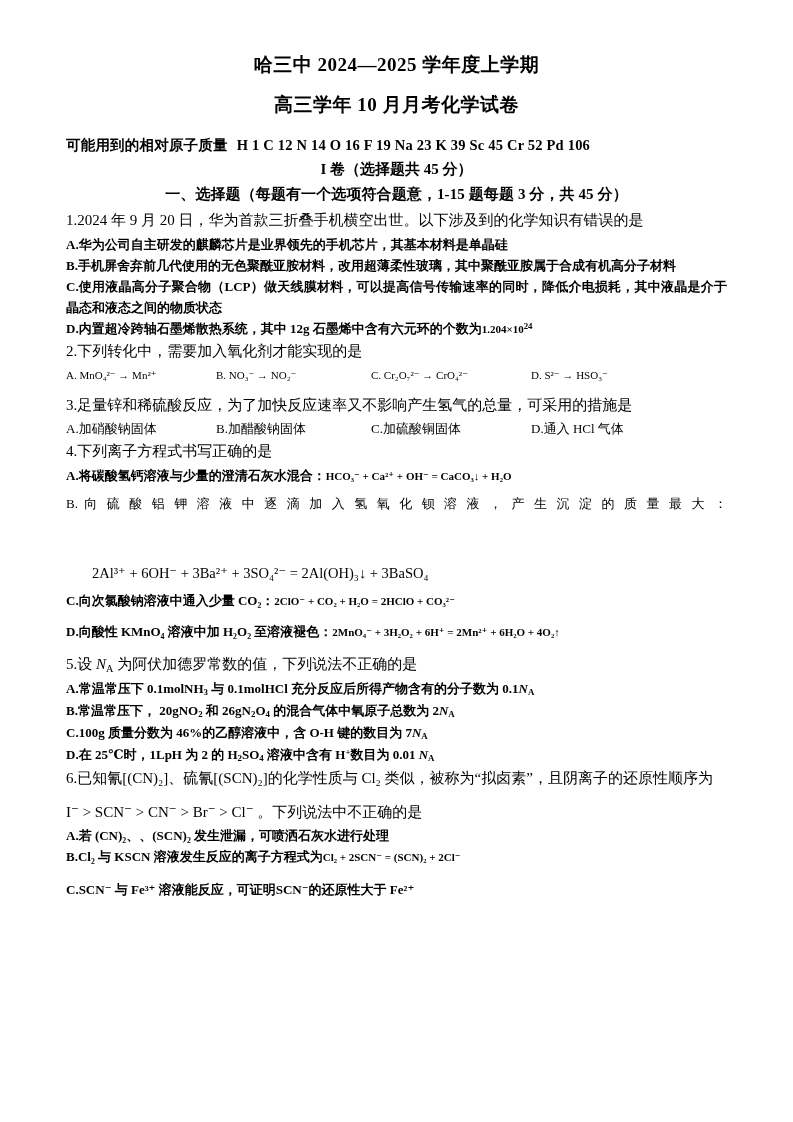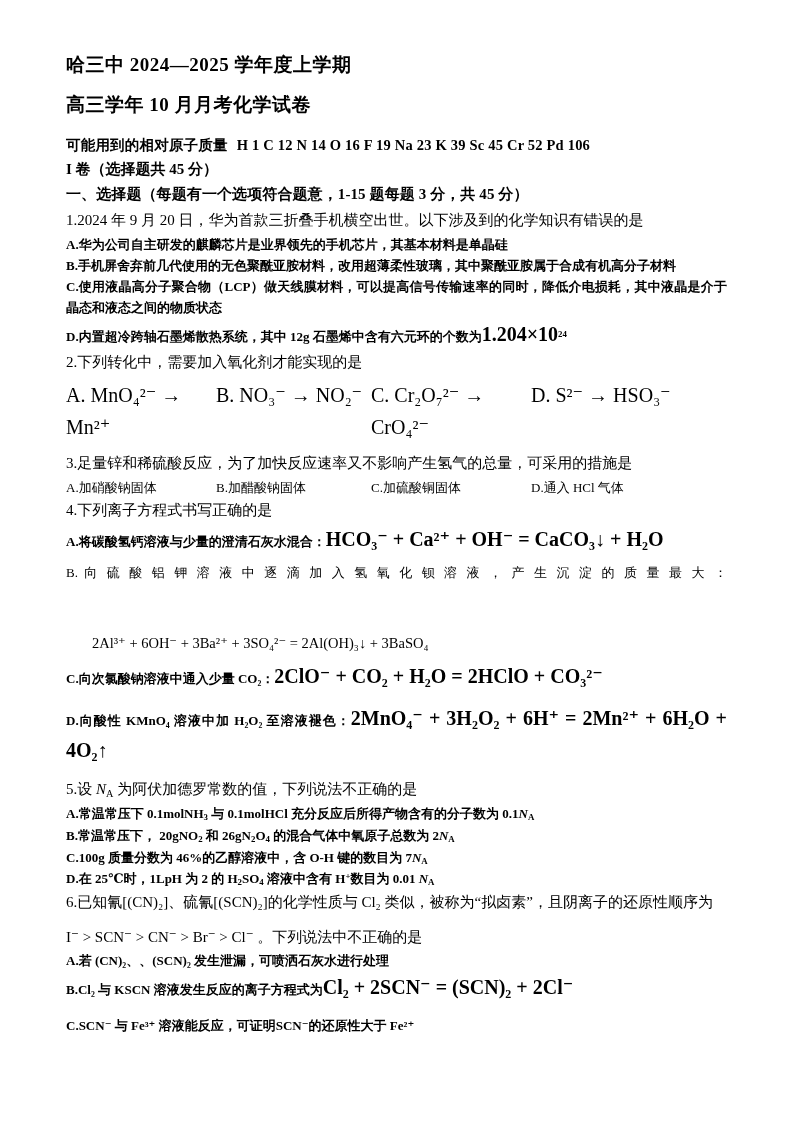--- a/index.html
+++ b/index.html
@@ -15,21 +15,21 @@
     position: relative;
     overflow: hidden;
   }
   .page {
     width: 793px;
     height: 1122px;
     padding: 52px 66px 0 66px;
     box-sizing: border-box;
   }
   .title-line {
-    text-align: left;
+    text-align: center;
     font-weight: bold;
     font-size: 19px;
     letter-spacing: 0.5px;
     margin: 0 0 14px 0;
     font-family: "Liberation Serif", "DejaVu Serif", serif;
   }
   .title-line.second {
     margin-bottom: 16px;
   }
   .atomic-mass {
@@ -37,29 +37,31 @@
     font-weight: bold;
     line-height: 1.55;
     margin: 0 0 4px 0;
     letter-spacing: 0.2px;
   }
   .atomic-mass .sp {
     display: inline-block;
     width: 9px;
   }
   .section-center {
+    text-align: center;
     font-weight: bold;
     font-size: 15px;
     margin: 2px 0 6px 0;
   }
   .section-head {
     font-weight: bold;
     font-size: 15px;
     margin: 0 0 4px 0;
     letter-spacing: 0.1px;
+    text-align: center;
   }
   .q {
     font-size: 15px;
     line-height: 1.62;
     margin: 0 0 1px 0;
     text-align: justify;
   }
   .q.sp-top { margin-top: 8px; }
   .opt {
     font-size: 13px;
@@ -72,21 +74,21 @@
     font-size: 13px;
     line-height: 1.62;
     display: flex;
     margin: 0;
   }
   .opt-row .c1 { width: 150px; }
   .opt-row .c2 { width: 155px; }
   .opt-row .c3 { width: 160px; }
   .math {
     font-family: "Liberation Serif", "DejaVu Serif", serif;
-    font-size: 20px;
+    font-size: 11px;
   }
   sub { font-size: 0.68em; vertical-align: -0.28em; }
   sup { font-size: 0.68em; vertical-align: 0.5em; }
   .eqline {
     margin: 5px 0 5px 0;
     font-size: 14.5px;
     line-height: 1.5;
   }
   .justify-wide {
     text-align: justify;

